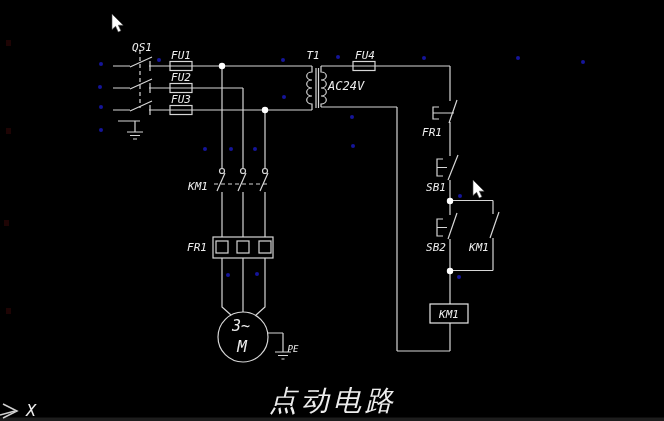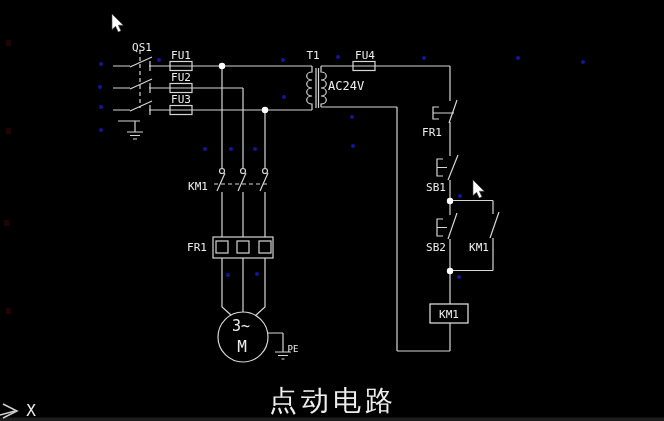--- a/index.html
+++ b/index.html
@@ -1,17 +1,17 @@
 <!DOCTYPE html>
 <html><head>
 <meta charset="utf-8">
 <style>
   html,body{margin:0;padding:0;background:#000;}
   .stage{position:relative;width:664px;height:421px;background:#000;overflow:hidden;
-         font-family:"DejaVu Sans Mono","Liberation Mono",monospace;}
+         font-family:"DejaVu Sans Mono","Liberation Mono",monospace;font-style:italic;}
   svg text{font-family:"DejaVu Sans Mono","Liberation Mono",monospace;fill:#ededed;}
   svg .title-text{font-family:"DejaVu Sans","Liberation Sans",sans-serif;}
 </style>
 </head>
 <body>
 
 <div class="stage">
 <svg width="664" height="421" viewBox="0 0 664 421">
 
   <rect x="0" y="0" width="664" height="421" fill="#000000"></rect>

